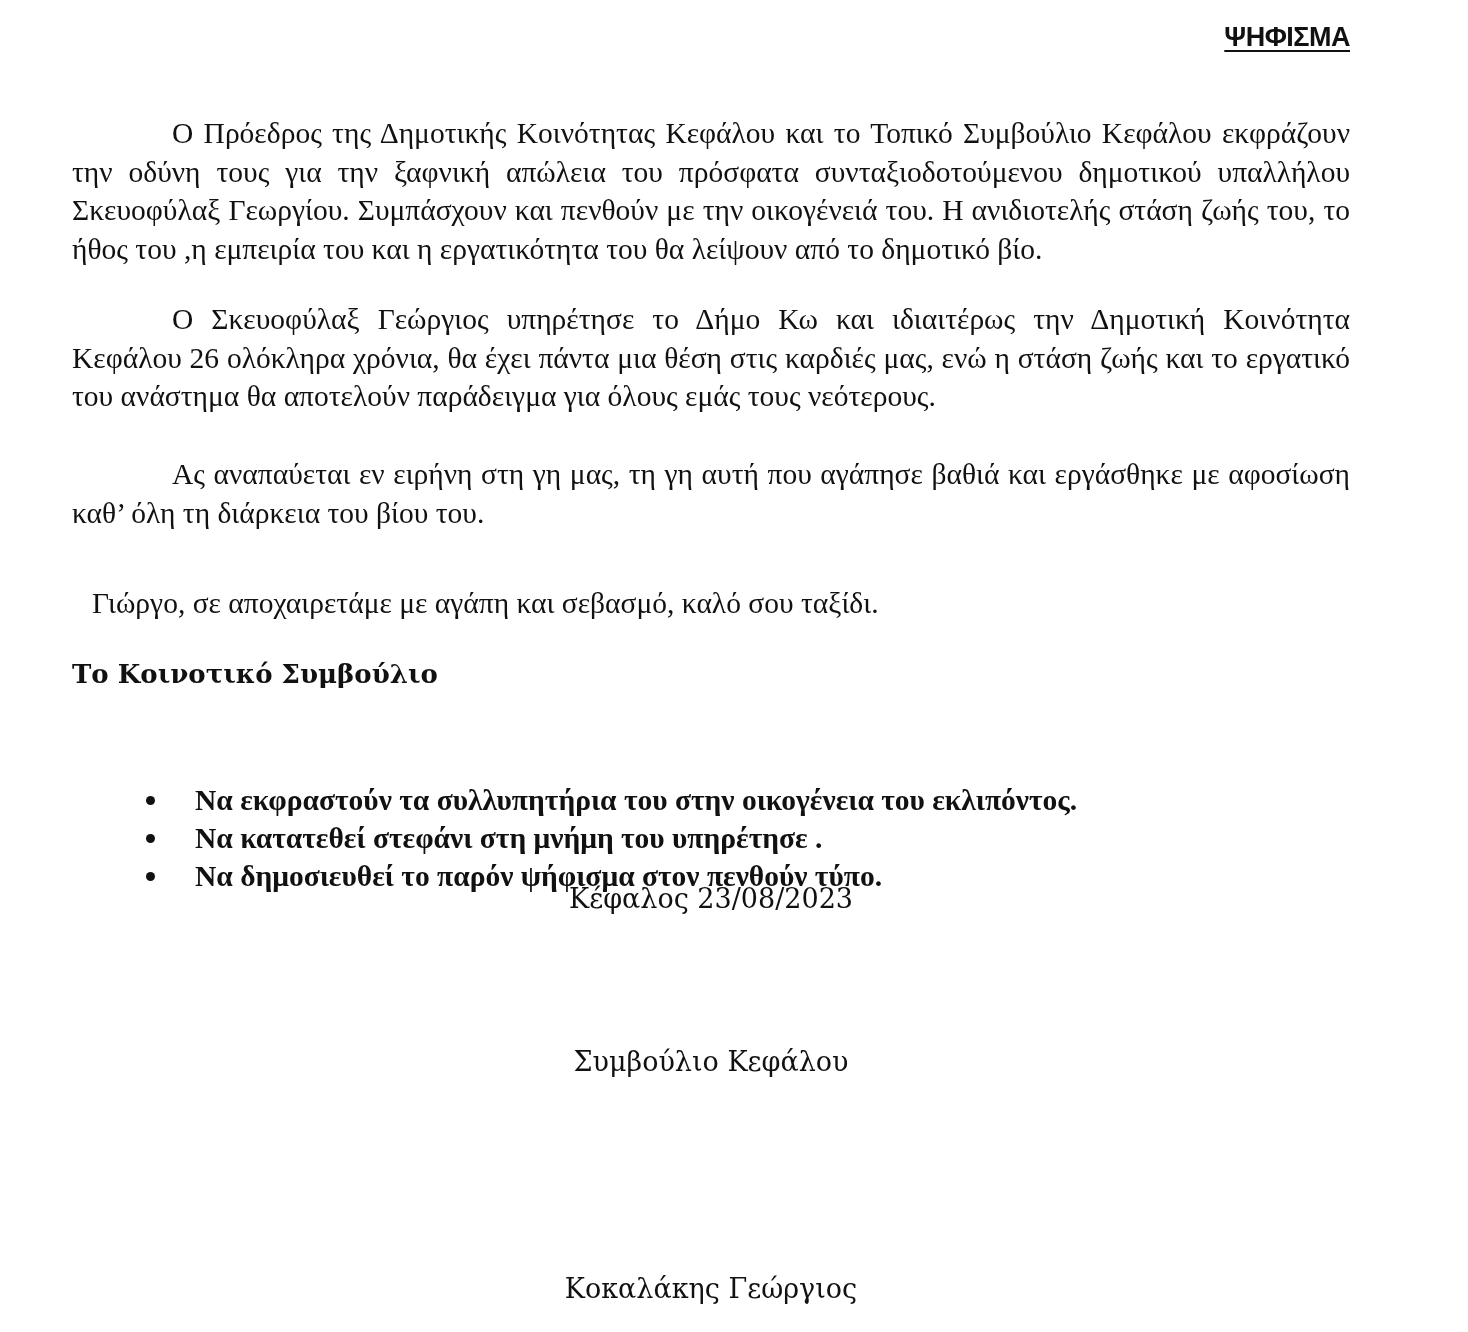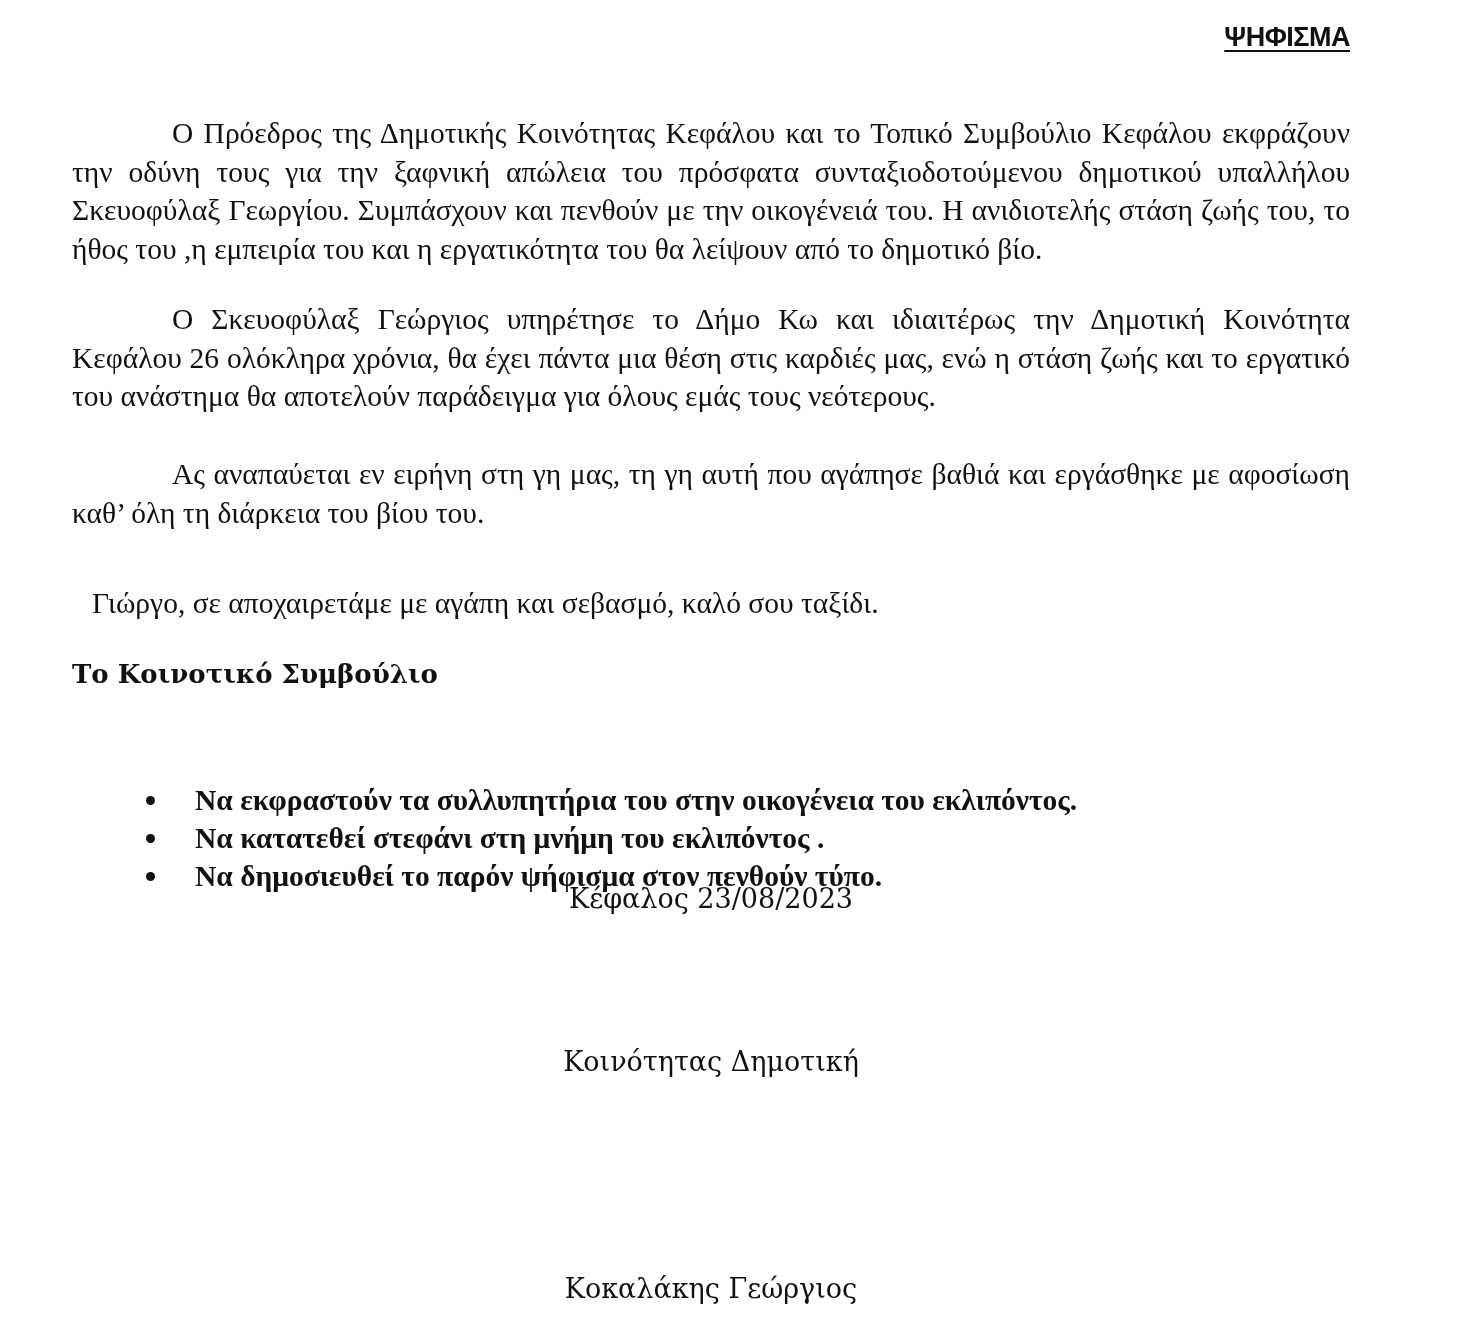--- a/index.html
+++ b/index.html
@@ -124,29 +124,29 @@
     <div>Το Κοινοτικό Συμβούλιο</div>
   </div>
 
   <ul class="bullets">
     <li>
       <span class="dot"></span>
       <span>Να εκφραστούν τα συλλυπητήρια του στην οικογένεια του εκλιπόντος.</span>
     </li>
     <li>
       <span class="dot"></span>
-      <span>Να κατατεθεί στεφάνι στη μνήμη του εκλιπόντος .</span>
+      <span>Να κατατεθεί στεφάνι στη μνήμη του υπηρέτησε .</span>
     </li>
     <li>
       <span class="dot"></span>
       <span>Να δημοσιευθεί το παρόν ψήφισμα στον πενθούν  τύπο.</span>
     </li>
   </ul>
 
   <div class="centered date">Κέφαλος 23/08/2023</div>
 
   <div class="centered sign-title">
-    <div>Κοινότητας Δημοτική</div>
+    <div>Συμβούλιο Κεφάλου</div>
   </div>
 
   <div class="centered sign-name">Κοκαλάκης Γεώργιος</div>
 
 </div>
 
 </body></html>

